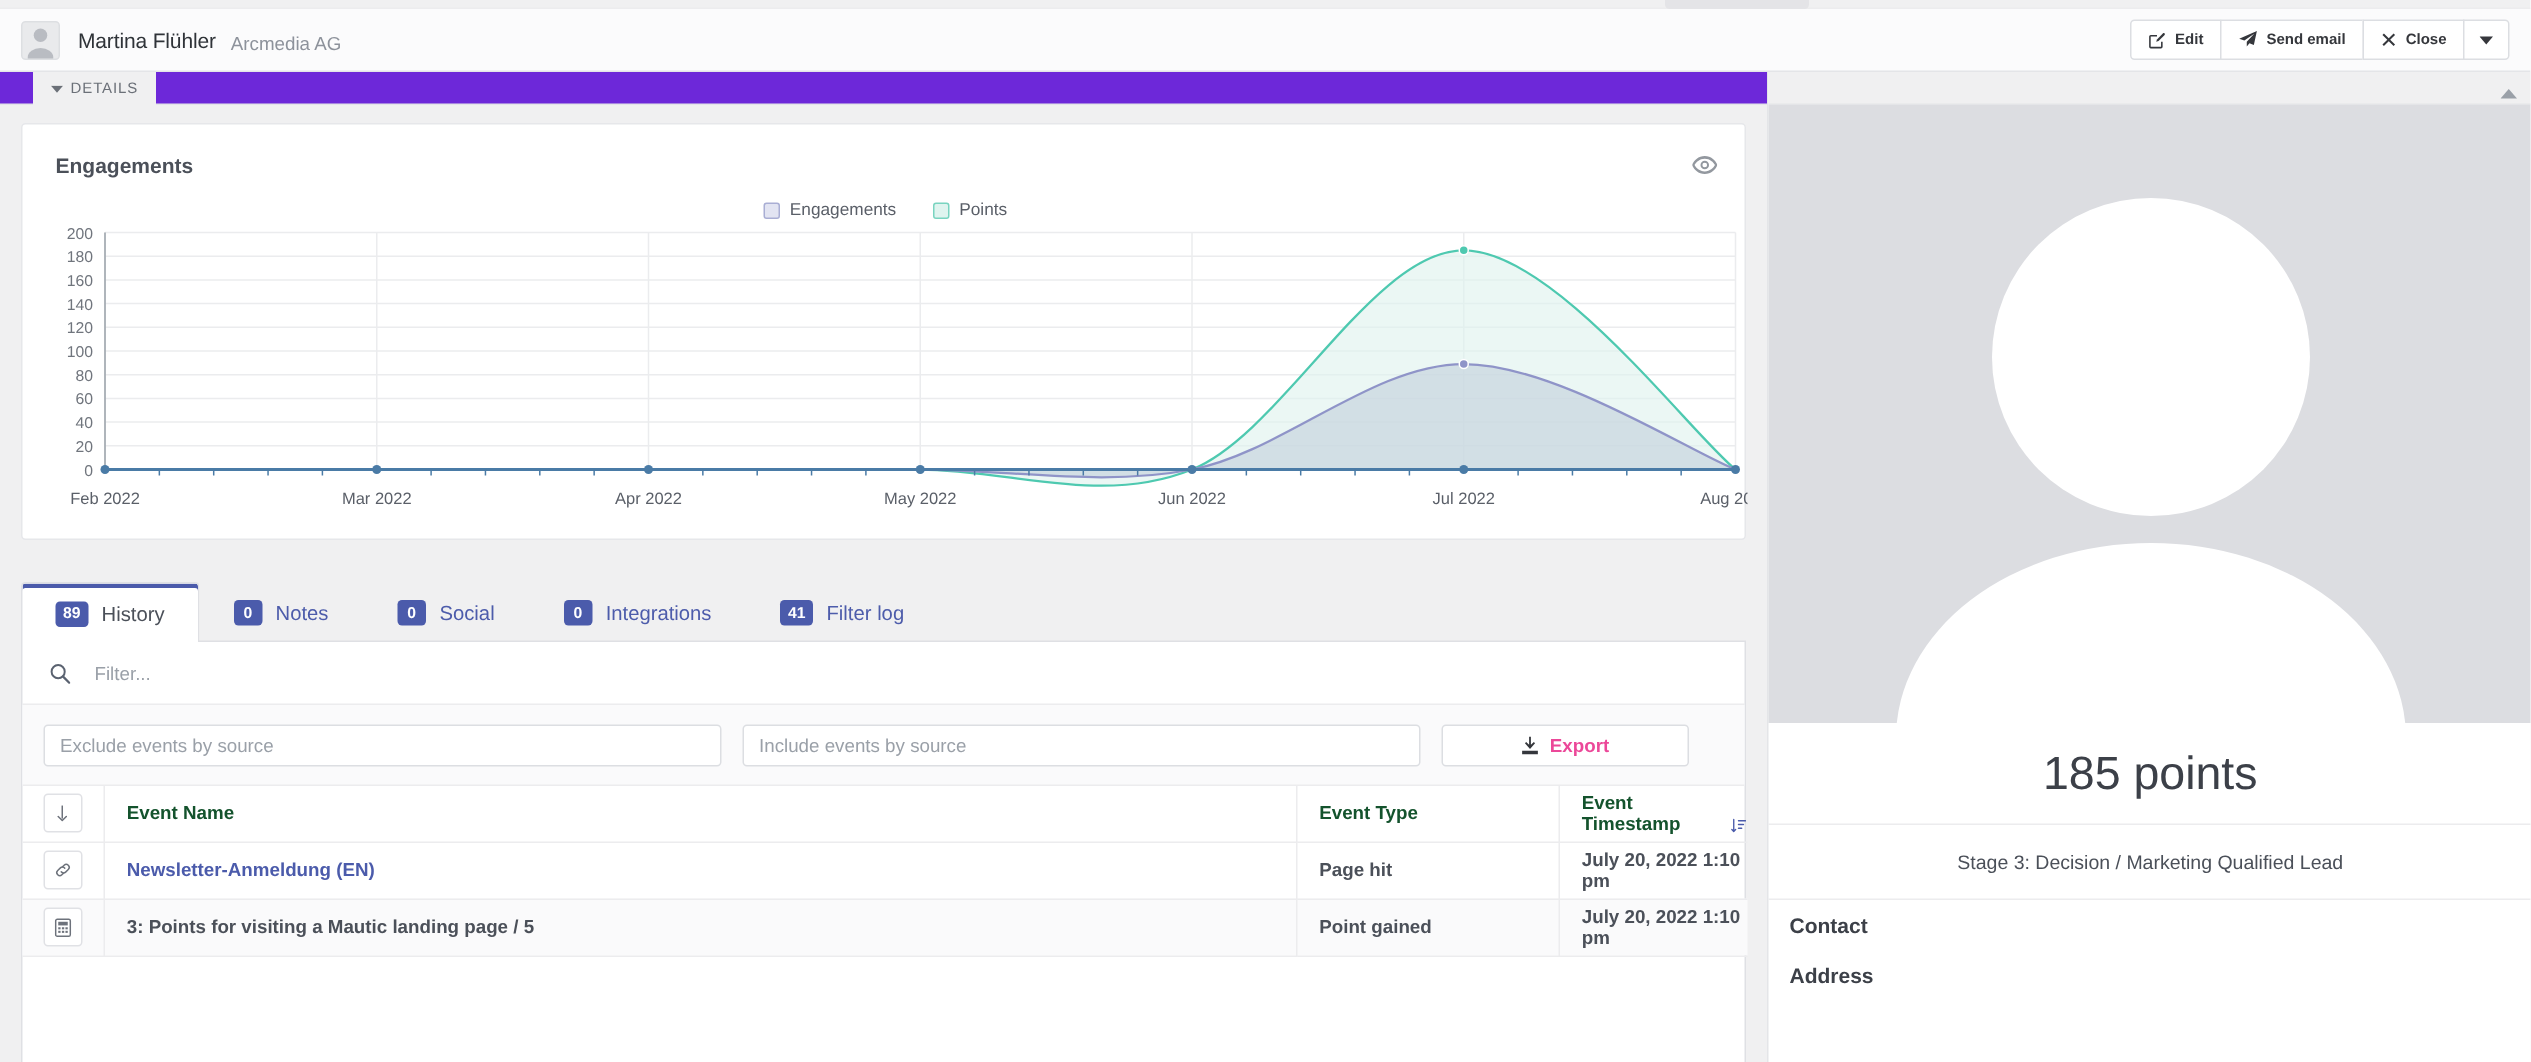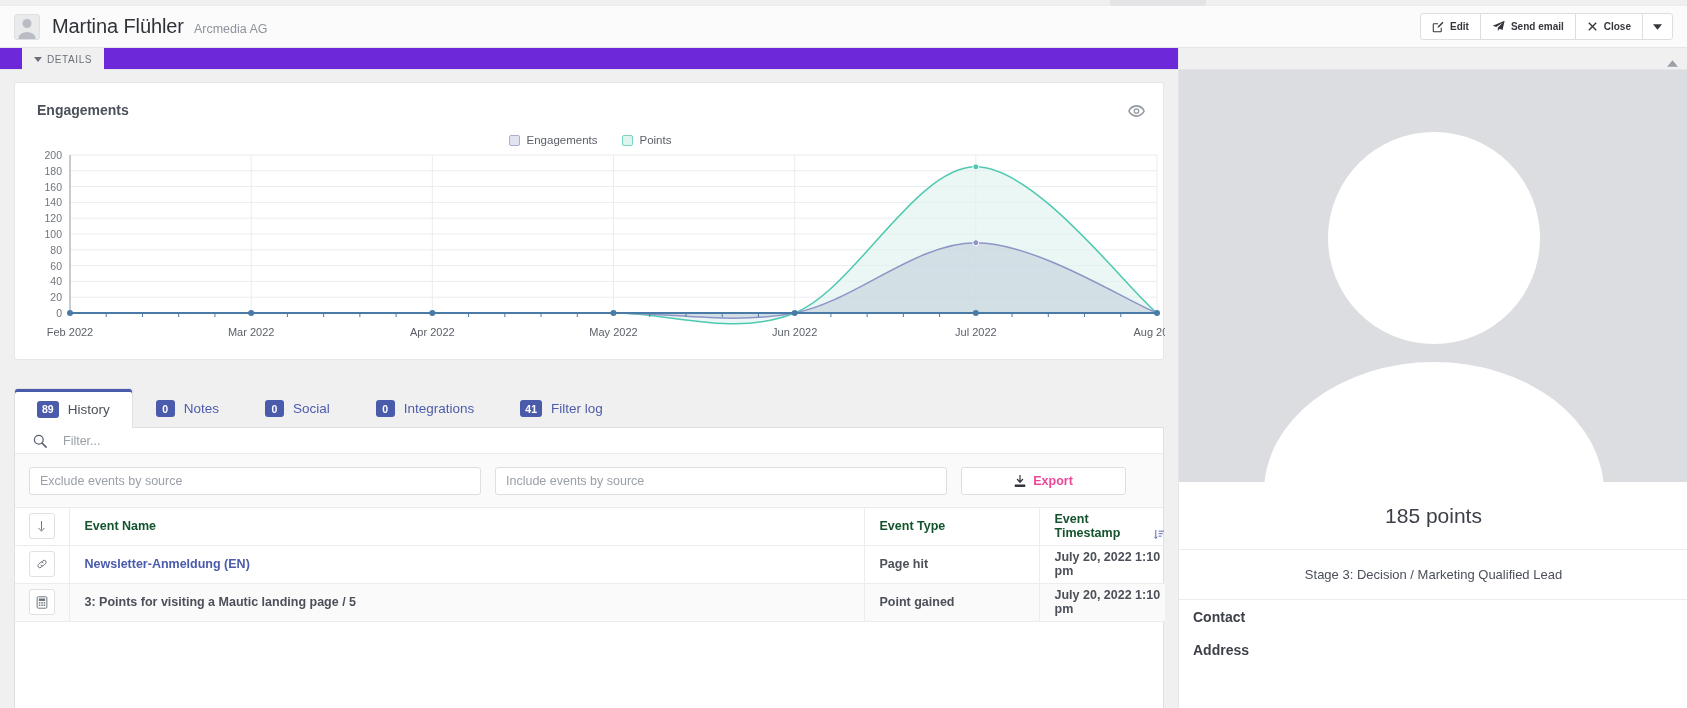--- a/index.html
+++ b/index.html
@@ -36,21 +36,21 @@
   }
   .avatar-sm .head {
     position:absolute; left:50%; top:4px; transform:translateX(-50%);
     width:9px; height:9px; border-radius:50%; background:#b9bcc2;
   }
   .avatar-sm .body {
     position:absolute; left:50%; bottom:-5px; transform:translateX(-50%);
     width:17px; height:12px; border-radius:50% 50% 0 0; background:#b9bcc2;
   }
   .contact-name {
-    font-size:20px; color:#2f3338; font-weight:400; margin-left:12px;
+    font-size:14px; color:#2f3338; font-weight:400; margin-left:12px;
     letter-spacing:-.1px; white-space:nowrap;
   }
   .contact-company {
     font-size:12.5px; color:#8d929b; margin-left:10px; white-space:nowrap;
     position:relative; top:2px;
   }
   .hdr-right { margin-left:auto; padding-right:14px; display:flex; align-items:center; }
   .btn-group { display:flex; }
   .btn {
     height:27px; background:#ffffff; border:1px solid #dcdee2;
@@ -128,21 +128,21 @@
     font-size:10.5px; font-weight:700;
     display:flex; align-items:center; justify-content:center;
   }
 
   
   .history-panel {
     position:absolute; left:14px; top:358px; width:1150px; height:300px;
     background:#ffffff; border:1px solid #dfe0e4; border-top:none; border-radius:0 0 3px 3px;
   }
   .filter-row {
-    position:relative; height:26px; border-bottom:1px solid #ececee;
+    position:relative; height:42px; border-bottom:1px solid #ececee;
     display:flex; align-items:center; padding:0 18px;
   }
   .filter-input {
     border:none; outline:none; background:transparent;
     font-size:12.5px; color:#4b5059; margin-left:14px; width:500px;
     font-family:"Liberation Sans", sans-serif;
   }
   .filter-input::placeholder { color:#9aa0a8; }
   .source-row {
     position:relative; height:54px; background:#fafafb;
@@ -210,21 +210,21 @@
   }
   .avatar-hero .shoulders {
     position:absolute; left:50%; top:292px; transform:translateX(-50%);
     width:340px; height:260px; border-radius:50% 50% 0 0; background:#ffffff;
   }
   .points-line {
     position:absolute; top:434px; left:0; width:509px; height:68px;
     display:flex; align-items:center; justify-content:center;
     border-bottom:1px solid #ececee;
   }
-  .points-text { font-size:21px; color:#3c4048; font-weight:400; }
+  .points-text { font-size:31px; color:#3c4048; font-weight:400; }
   .stage-line {
     position:absolute; top:502px; left:0; width:509px; height:50px;
     display:flex; align-items:center; justify-content:center;
     border-bottom:1px solid #ececee;
   }
   .stage-text { font-size:13px; color:#4b5059; }
   .side-section {
     position:absolute; left:0; width:509px; height:33px;
     display:flex; align-items:center; padding-left:14px;
   }

